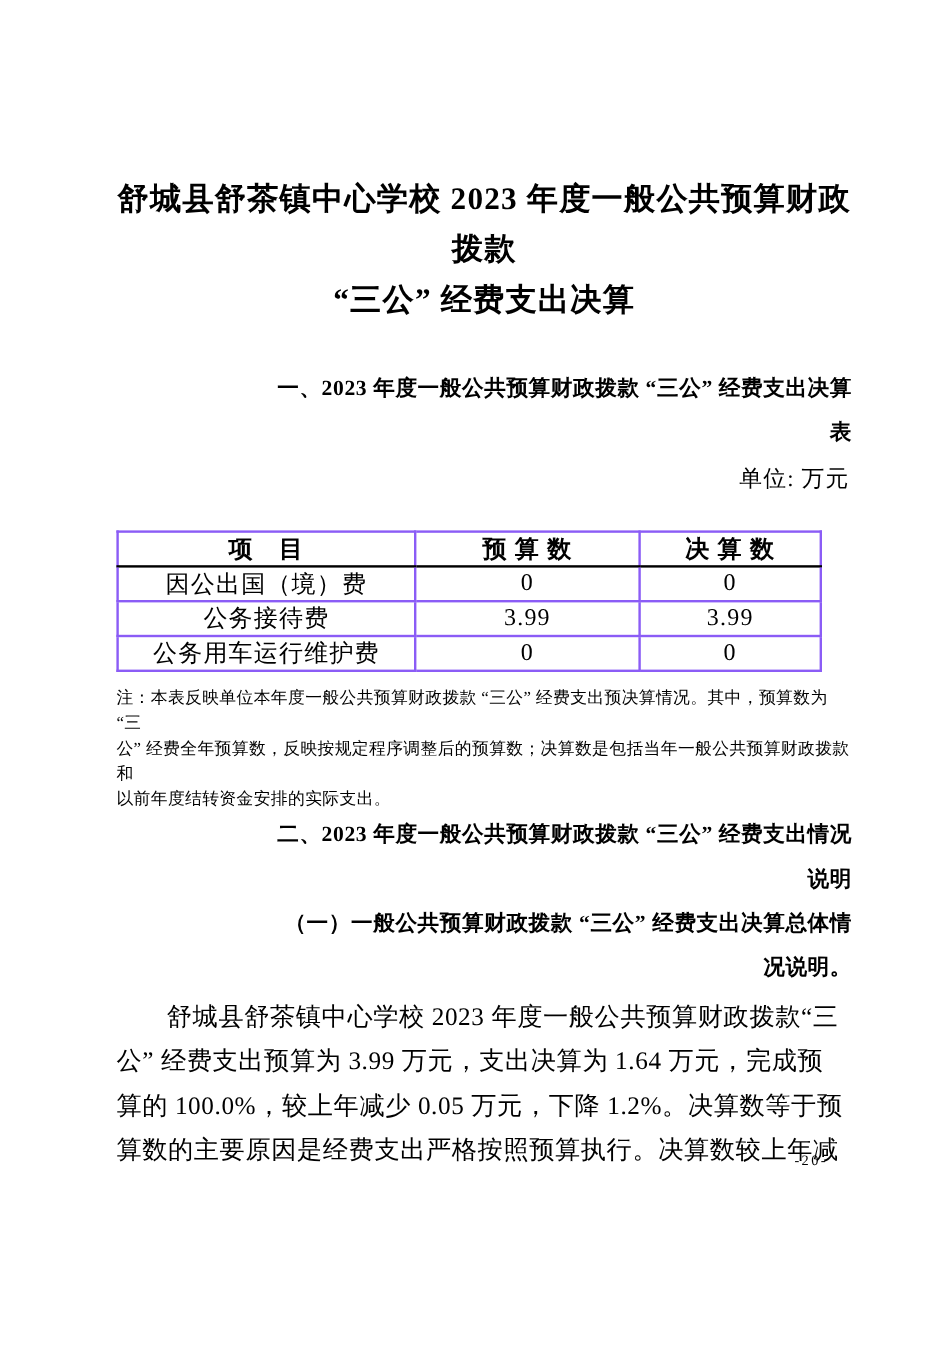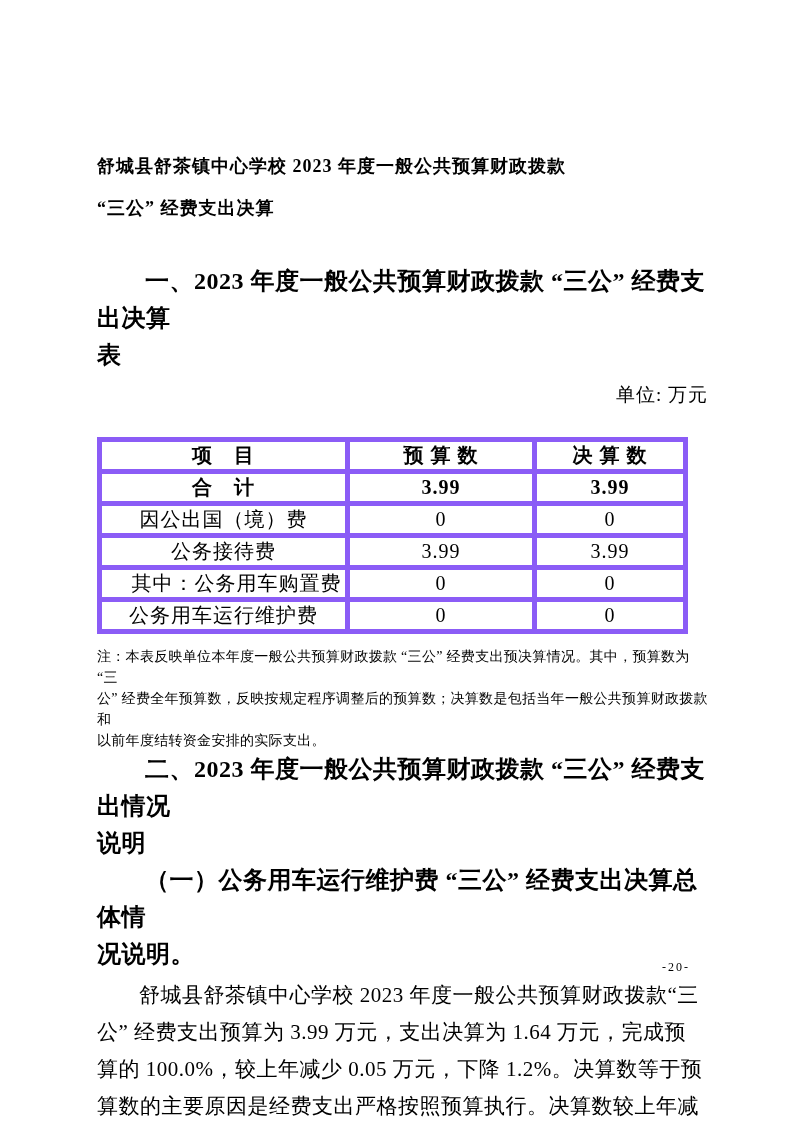--- a/index.html
+++ b/index.html
@@ -10,33 +10,34 @@
     position:relative;
     overflow:hidden;
   }
   .page {
     box-sizing:border-box;
     width:793px; height:1122px;
     padding:145px 83px 0 97px;
     position:relative;
   }
   .doc-title {
-    text-align:left;
+    text-align:center;
     font-weight:bold;
-    font-size:18px;
+    font-size:26px;
     line-height:42px;
     letter-spacing:1px;
   }
   .heading {
     font-weight:bold;
-    font-size:24px;
+    font-size:18px;
     line-height:37px;
     text-indent:2em;
     letter-spacing:0.5px;
     white-space:pre-line;
+    text-align:right;
   }
   .h1 { margin-top:34px; }
   .h2 { margin-top:0; }
   .h3 { margin-top:0; }
   .unit-line {
     text-align:right;
     font-size:19px;
     line-height:26px;
     margin-top:8px;
     letter-spacing:1px;
@@ -44,21 +45,21 @@
     font-family:Liberation Serif, serif;
   }
   table.budget-table {
     margin-top:29px;
     border-collapse:collapse;
     table-layout:fixed;
     width:586px;
     border:2px solid #000;
   }
   table.budget-table td, table.budget-table th {
-    border:5px solid #8b5cf6;
+    border:2px solid #8b5cf6;
     height:27px;
     font-size:20px;
     letter-spacing:1px;
     padding:0;
     vertical-align:middle;
     overflow:hidden;
   }
   table.budget-table thead th {
     font-weight:bold;
     text-align:center;
@@ -116,56 +117,46 @@
       <col style="width:151px">
     </colgroup>
     <thead>
       <tr id="table-head-row">
           <th>项　目</th>
           <th>预 算 数</th>
           <th>决 算 数</th>
         </tr>
     </thead>
     <tbody id="table-body">
-        <tr class="row-total">
-          <td class="label indent-0">合　计</td>
-          <td class="num">3.99</td>
-          <td class="num">3.99</td>
-        </tr>
         <tr>
           <td class="label indent-0">因公出国（境）费</td>
           <td class="num">0</td>
           <td class="num">0</td>
         </tr>
         <tr>
           <td class="label indent-0">公务接待费</td>
           <td class="num">3.99</td>
           <td class="num">3.99</td>
-        </tr>
-        <tr>
-          <td class="label indent-1">其中：公务用车购置费</td>
-          <td class="num">0</td>
-          <td class="num">0</td>
         </tr>
         <tr>
           <td class="label indent-2">公务用车运行维护费</td>
           <td class="num">0</td>
           <td class="num">0</td>
         </tr>
       </tbody>
   </table>
 
   <div class="table-note">注：本表反映单位本年度一般公共预算财政拨款 “三公” 经费支出预决算情况。其中，预算数为 “三
 公” 经费全年预算数，反映按规定程序调整后的预算数；决算数是包括当年一般公共预算财政拨款和
 以前年度结转资金安排的实际支出。</div>
 
   <div class="heading h2">二、2023 年度一般公共预算财政拨款 “三公” 经费支出情况
 说明</div>
 
-  <div class="heading h3">（一）公务用车运行维护费 “三公” 经费支出决算总体情
+  <div class="heading h3">（一）一般公共预算财政拨款 “三公” 经费支出决算总体情
 况说明。</div>
 
   <div class="body-para">舒城县舒茶镇中心学校 2023 年度一般公共预算财政拨款“三
 公” 经费支出预算为 3.99 万元，支出决算为 1.64 万元，完成预
 算的 100.0%，较上年减少 0.05 万元，下降 1.2%。决算数等于预
 算数的主要原因是经费支出严格按照预算执行。决算数较上年减</div>
 
   <div class="page-number">-20-</div>
 
 </div>

